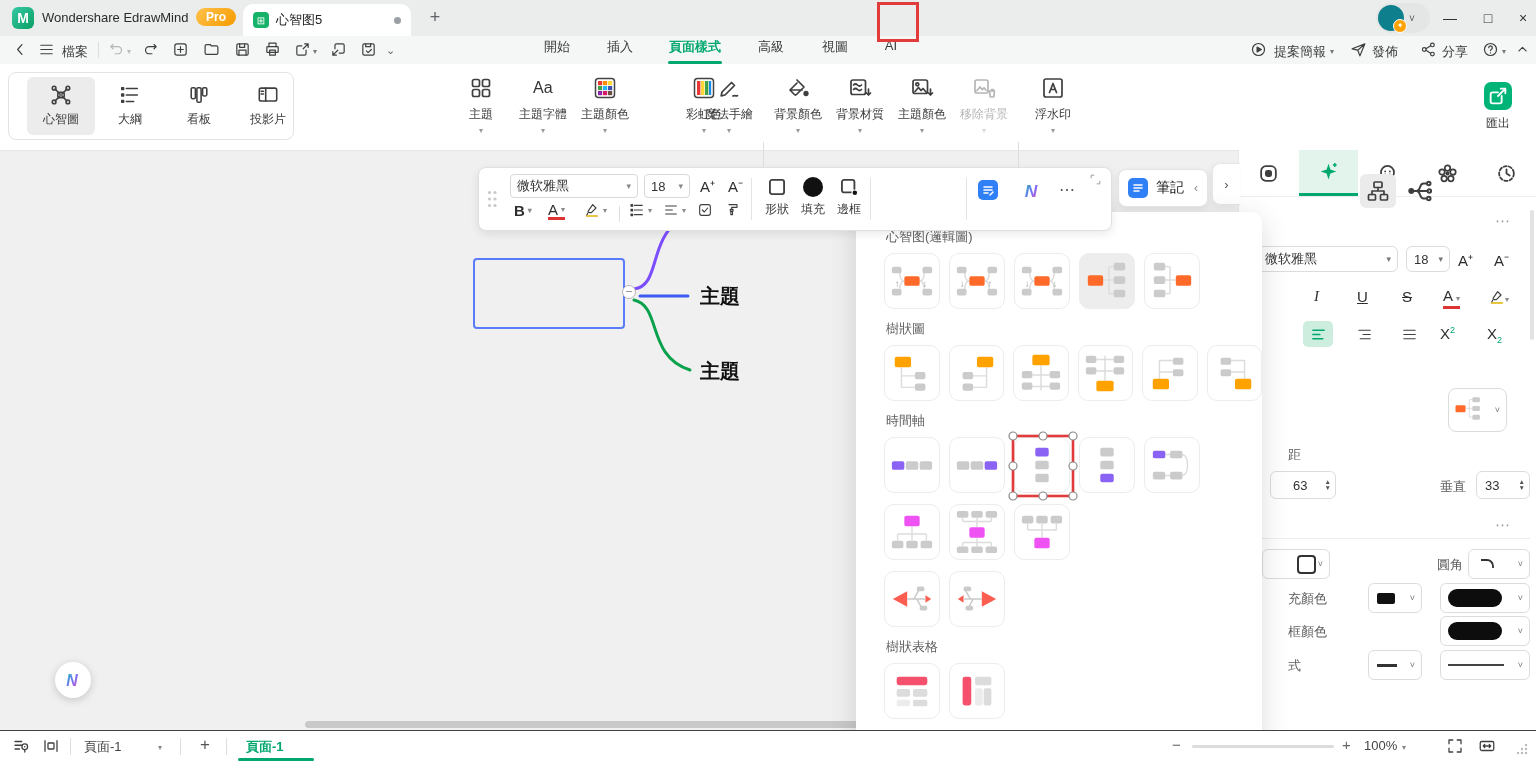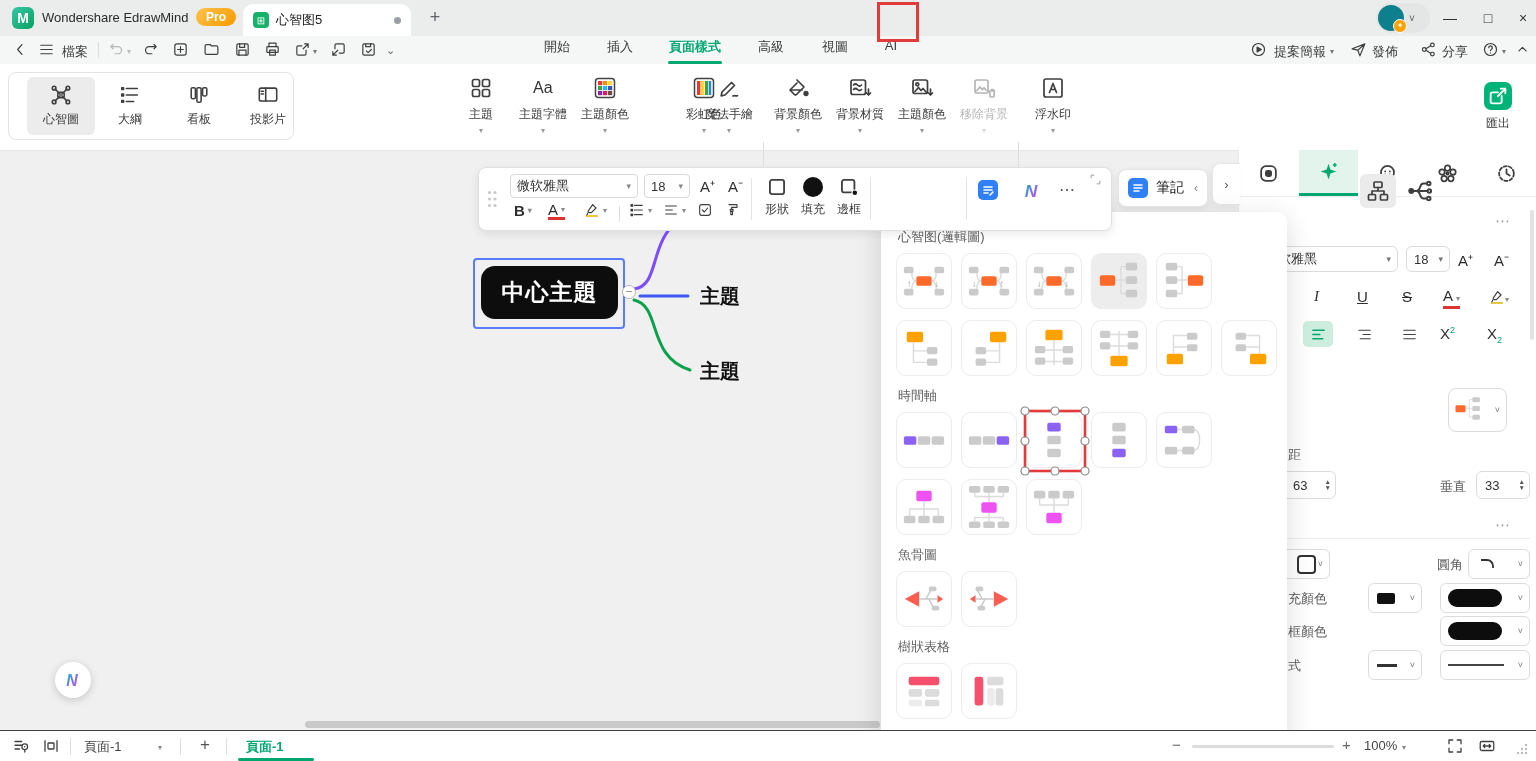--- a/index.html
+++ b/index.html
@@ -71,22 +71,22 @@
   .tcar{font-size:8px;color:#888;margin-left:3px;align-self:center}
   .tall-div{position:absolute;top:10px;height:42px;width:1px;background:#e4e4e4}
   .stool{position:absolute;display:flex;flex-direction:column;align-items:center;width:40px;transform:translateX(-50%)}
   .stool .lb{font-size:12px;color:#3a3a3a;margin-top:4px}
   #layoutbtn{position:absolute;left:881px;top:6px;width:36px;height:34px;background:#ebebeb;border-radius:6px;padding:5px;box-sizing:border-box}
   #layout-annotation{position:absolute;left:877px;top:2px;width:42px;height:40px;border:3px solid #e23b3b;box-sizing:border-box;pointer-events:none}
   #notebtn{position:absolute;left:1118px;top:169px;width:88px;height:36px;background:#fff;border:1px solid #e4e4e4;border-radius:8px;
            box-shadow:0 2px 6px rgba(0,0,0,.07);display:flex;align-items:center;z-index:45}
   .bluedoc{width:20px;height:20px;border-radius:5px;background:#2f7ff7;padding:3px;box-sizing:border-box}
   
-  #layoutpanel{position:absolute;left:881px;top:212px;width:406px;height:549px;background:#fff;border-radius:10px;
-               box-shadow:0 6px 28px rgba(0,0,0,.14);z-index:40;padding:14px 0 0 15px;box-sizing:border-box;overflow:hidden}
+  #layoutpanel{position:absolute;left:856px;top:212px;width:406px;height:549px;background:#fff;border-radius:10px;
+               box-shadow:0 6px 28px rgba(0,0,0,.14);z-index:40;padding:14px 0 0 28px;box-sizing:border-box;overflow:hidden}
   .lp-title{font-size:13px;color:#616161;margin:2px 0 7px 2px}
   .lp-row{display:flex;gap:9px;margin-bottom:11px}
   .lp-item{position:relative;width:56px;height:56px;border:1px solid #ececec;border-radius:10px;background:#fff;
            display:flex;align-items:center;justify-content:center;box-sizing:border-box}
   .lp-item.hover{background:#ededed;border-color:#ededed}
   .lp-item svg.g{width:46px;height:46px}
   .selov{position:absolute;left:-8px;top:-8px;width:72px;height:72px;overflow:visible;pointer-events:none}
   
   #sidebar{position:absolute;left:1238px;top:150px;width:298px;height:580px;background:#fff;border-left:1px solid #e8e8e8;z-index:10}
   #collapsebtn{position:absolute;left:1212px;top:163px;width:27px;height:40px;background:#fff;border:1px solid #e6e6e6;border-right:none;
@@ -462,21 +462,20 @@
     </div>
 
   <div id="canvas">
     <svg style="position:absolute;left:0;top:0;width:100%;height:100%;pointer-events:none">
       <path d="M634 139 C658 136 650 100 672 76" fill="none" stroke="#7c4dff" stroke-width="3" stroke-linecap="round"></path>
       <path d="M640 146 H688" fill="none" stroke="#3d5af1" stroke-width="3" stroke-linecap="round"></path>
       <path d="M634 150 C662 156 646 206 690 220" fill="none" stroke="#0aa14c" stroke-width="3" stroke-linecap="round"></path>
     </svg>
     <div class="topic" style="left:770px;top:56px">主題</div>
     <div id="selframe"></div>
-    <div id="centralnode">中心主題</div>
     <div id="collapse-dot"></div>
     <div class="topic" style="left:700px;top:133px">主題</div>
     <div class="topic" style="left:700px;top:208px">主題</div>
     <div id="aibtn">
       <i style="width:20px;height:20px;display:block"><svg viewBox="0 0 24 24" width="100%" height="100%">
             <defs>
               <linearGradient id="ng" x1="0" y1="0" x2="1" y2="1">
                 <stop offset="0" stop-color="#18c2b8"></stop>
                 <stop offset=".55" stop-color="#7a6cf6"></stop>
                 <stop offset="1" stop-color="#f25ab2"></stop>
@@ -697,20 +696,21 @@
         <div class="lp-item">
           <svg class="g" viewBox="0 0 48 48">
             <path d="M28 23 H22 M22 9 V37 M22 9 H17 M22 23 H17 M22 37 H17" fill="none" stroke="#dcdcdc" stroke-width="1.5"></path>
             <rect x="28" y="18" width="16" height="11" rx="2" fill="#ff6a2b"></rect>
             <rect x="5" y="5" width="12" height="8" rx="2" fill="#cbcbcb"></rect>
             <rect x="5" y="19" width="12" height="8" rx="2" fill="#cbcbcb"></rect>
             <rect x="5" y="33" width="12" height="8" rx="2" fill="#cbcbcb"></rect>
           </svg>
         </div>
       </div>
+      <div class="lp-title">樹狀圖</div>
       <div class="lp-row">
         <div class="lp-item">
           <svg class="g" viewBox="0 0 48 48">
             <path d="M13 18 V27 H27 M13 18 V39 H27" fill="none" stroke="#dcdcdc" stroke-width="1.5"></path>
             <rect x="6" y="7" width="17" height="11" rx="2" fill="#ffa200"></rect>
             <rect x="27" y="23" width="11" height="7.5" rx="2" fill="#cbcbcb"></rect>
             <rect x="27" y="35" width="11" height="7.5" rx="2" fill="#cbcbcb"></rect>
           </svg>
         </div>
         <div class="lp-item">
@@ -834,21 +834,20 @@
         <div class="lp-item">
           <svg class="g" viewBox="0 0 48 48">
             <path d="M24 30 V22 M9 22 H39 M9 22 V15 M24 22 V15 M39 22 V15" fill="none" stroke="#dcdcdc" stroke-width="1.5"></path>
             <rect x="3" y="7" width="12" height="8" rx="2" fill="#cbcbcb"></rect>
             <rect x="18" y="7" width="12" height="8" rx="2" fill="#cbcbcb"></rect>
             <rect x="33" y="7" width="12" height="8" rx="2" fill="#cbcbcb"></rect>
             <rect x="16" y="30" width="16" height="11" rx="2" fill="#ee52f2"></rect>
           </svg>
         </div>
       </div>
-      <div class="lp-title">魚骨圖</div>
       <div class="lp-row">
         <div class="lp-item">
           <svg class="g" viewBox="0 0 48 48">
             <polygon points="4,24 19,16 19,32" fill="#fb5d51"></polygon>
             <polygon points="44,24 38,20 38,28" fill="#fb5d51"></polygon>
             <path d="M19 24 H38 M26 24 L31 15 M29 24 L34 33" fill="none" stroke="#c9c9c9" stroke-width="1.6"></path>
             <rect x="29" y="11" width="8" height="5" rx="2" fill="#cbcbcb"></rect>
             <rect x="32" y="31" width="8" height="5" rx="2" fill="#cbcbcb"></rect>
           </svg>
         </div>

